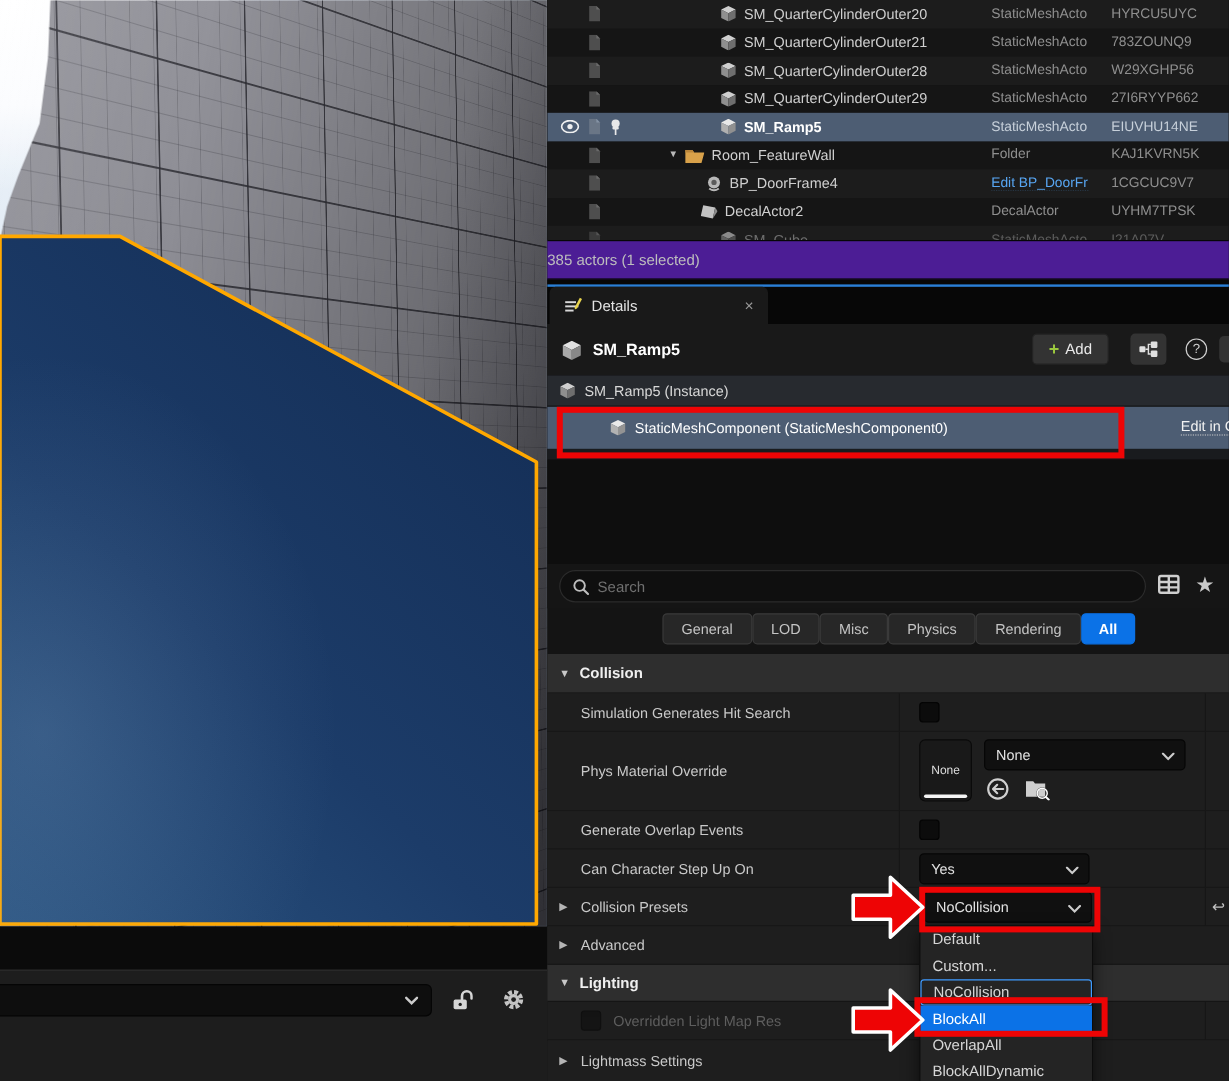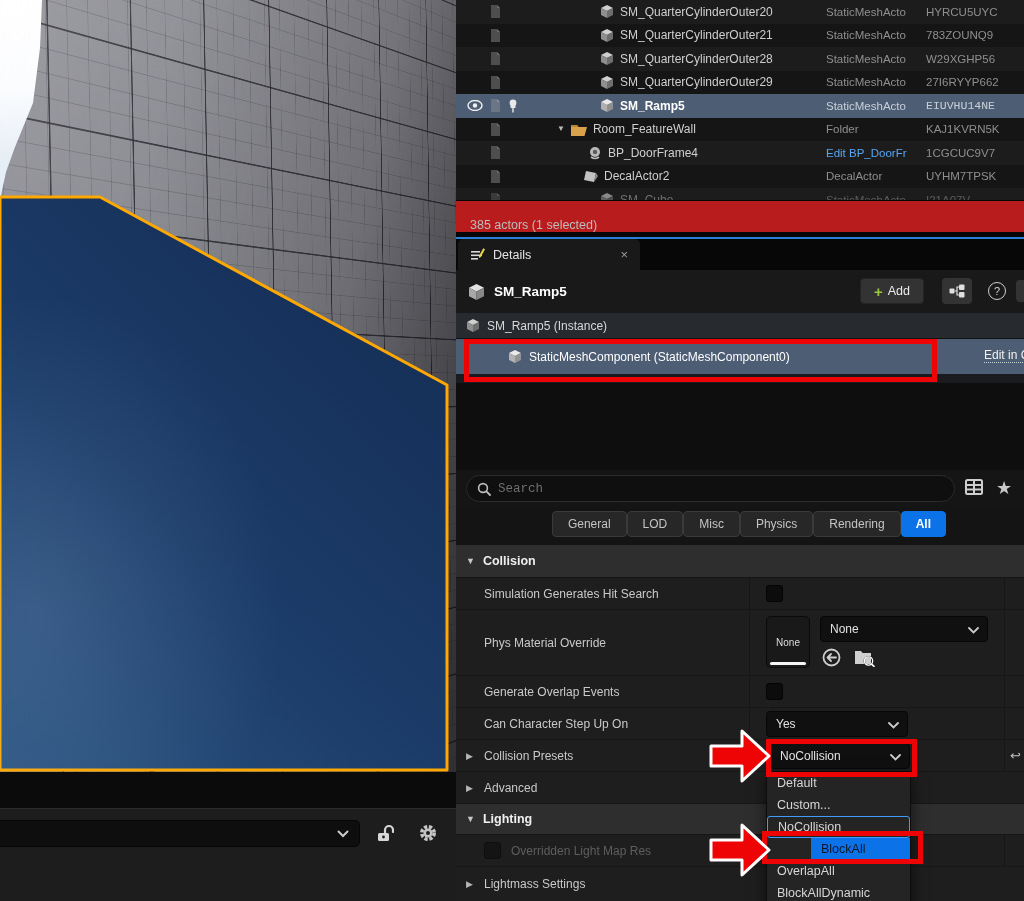--- a/index.html
+++ b/index.html
@@ -45,28 +45,28 @@
   
   #outliner { position:absolute; left:0; top:0; width:568px; height:200px; overflow:hidden; background:#141414; }
   .o-row { position:relative; height:23.5px; display:flex; align-items:center; font-size:12px; color:#cfcfcf; }
   .o-row.alt0 { background:#1c1c1c; } .o-row.alt1 { background:#151515; }
   .o-row.selected { background:#4d5d73; color:#fff; }
   .o-gutter { width:88px; flex:0 0 88px; display:flex; align-items:center; padding-left:11px; gap:9px; }
   .o-name { flex:0 0 282px; width:282px; display:flex; align-items:center; gap:6px; overflow:hidden; white-space:nowrap; }
   .o-type { flex:0 0 100px; width:100px; color:#8f8f8f; font-size:11.5px; overflow:hidden; white-space:nowrap; }
   .o-row.selected .o-type { color:#c7d0da; }
   .o-id { flex:1; color:#8f8f8f; font-size:11.5px; overflow:hidden; white-space:nowrap; }
-  .o-row.selected .o-id { color:#c7d0da;font-family:Liberation Mono, monospace; }
+  .o-row.selected .o-id { color:#c7d0da; }
   .o-link { color:#58a6f2; text-decoration:none; border-bottom:1px dotted #58a6f2; font-size:11.5px; }
   .ind-56 { padding-left:56px; } .ind-13 { padding-left:13px; } .ind-44 { padding-left:44px; } .ind-40 { padding-left:40px; }
   .caret { font-size:8px; color:#b9b9b9; line-height:1; }
 
-  #statusbar { position:absolute; left:0; top:200px; width:568px; height:33px; background:#b91c1c;
+  #statusbar { position:absolute; left:0; top:200px; width:568px; height:33px; background:#4c1d95;
     border-top:1px solid #060606; border-bottom:1px solid #060606;
-    display:flex; align-items:flex-end; padding-left:14px; font-size:12.5px; color:#bdbdbd; }
+    display:flex; align-items:center; font-size:12.5px; color:#bdbdbd; }
 
   
   #tabstrip { position:absolute; left:0; top:233px; width:568px; height:37px; background:#070707; }
   #tabstrip .blueline { position:absolute; left:0; top:4px; width:568px; height:2px; background:#2a7fd6; }
   .tab { position:absolute; left:2px; top:6px; width:182px; height:31px; background:#191919;
     border-radius:5px 5px 0 0; display:flex; align-items:center; padding:0 12px; gap:8px; }
   .tab-label { color:#e3e3e3; font-size:12.5px; flex:1; }
   .tab-close { color:#9a9a9a; font-size:13px; cursor:default; }
 
   
@@ -94,21 +94,21 @@
   .edit-link { position:absolute; left:528px; top:9px; color:#f2f2f2; font-size:12px;
     border-bottom:1px dotted #cdcdcd; white-space:nowrap; }
   #void { position:absolute; left:0; top:383px; width:568px; height:87px; background:#0e0e0e; }
 
   
   #searchrow { position:absolute; left:0; top:470px; width:568px; height:37px; background:#151515;
     display:flex; align-items:center; }
   .search-pill { position:absolute; left:10px; top:5px; width:489px; height:27px; background:#0f0f0f;
     border:1px solid #2b2b2b; border-radius:14px; display:flex; align-items:center; padding-left:10px; gap:7px; }
   .search-pill input { background:transparent; border:none; outline:none; color:#bef264; font-size:12.5px; width:400px;
-    font-family:Liberation Mono, monospace; }
+    font-family:Liberation Sans, sans-serif; }
   .search-pill input::placeholder { color:#6f6f6f; }
   .sr-icon { position:absolute; top:6px; }
   .star { color:#c9c9c9; font-size:18px; }
 
   
   #chips { position:absolute; left:10px; top:511px; width:480px; height:26px; display:flex; justify-content:flex-end; }
   .chip { height:26px; background:#272727; border:1px solid #3a3a3a; border-radius:4px; color:#c4c4c4;
     font-size:12px; display:flex; align-items:center; justify-content:center; padding:0 15px; }
   .chip.active { background:#0b72e7; border-color:#0b72e7; color:#ffffff; font-weight:bold; padding:0 14px; }
 
@@ -136,21 +136,21 @@
   .thumb .bar { position:absolute; left:3px; right:3px; bottom:2px; height:3px; background:#f5f5f5; border-radius:2px; }
   .exp { color:#b5b5b5; font-size:9px; width:10px; }
   .dim { color:#5e5e5e !important; }
   .reset { position:absolute; right:3px; top:8px; color:#c0c0c0; font-size:13px; }
 
   
   #presetmenu { position:absolute; left:310px; top:771px; width:145px; height:140px; background:#242424;
     border:1px solid #0c0c0c; box-shadow:0 6px 14px rgba(0,0,0,0.6); z-index:40; }
   .menu-item { height:22px; display:flex; align-items:center; padding-left:10px; color:#d6d6d6; font-size:12.5px; }
   .menu-item.focused { border:1px solid #3f9bff; border-radius:3px; }
-  .menu-item.hl { background:#0b72e7; color:#0f172a;margin-left:44px; }
+  .menu-item.hl { background:#0b72e7; color:#ffffff; }
 
   
   .anno-box { position:absolute; border:5px solid #ee0405; z-index:60; }
   #anno-box1 { left:310px; top:739px; width:151px; height:38px; }
   #anno-box2 { left:306px; top:831px; width:161px; height:33px; }
   .anno-arrow { position:absolute; z-index:65; }
   #anno-arrow1 { left:252px; top:727px; }
   #anno-arrow2 { left:252px; top:821px; }
 
   svg { display:block; }

